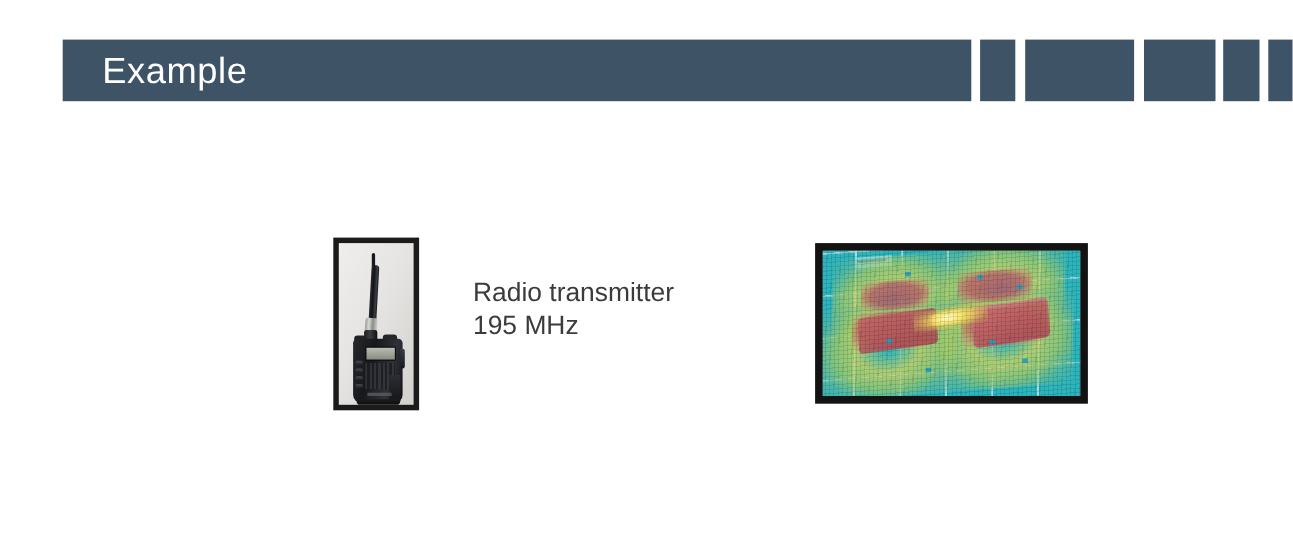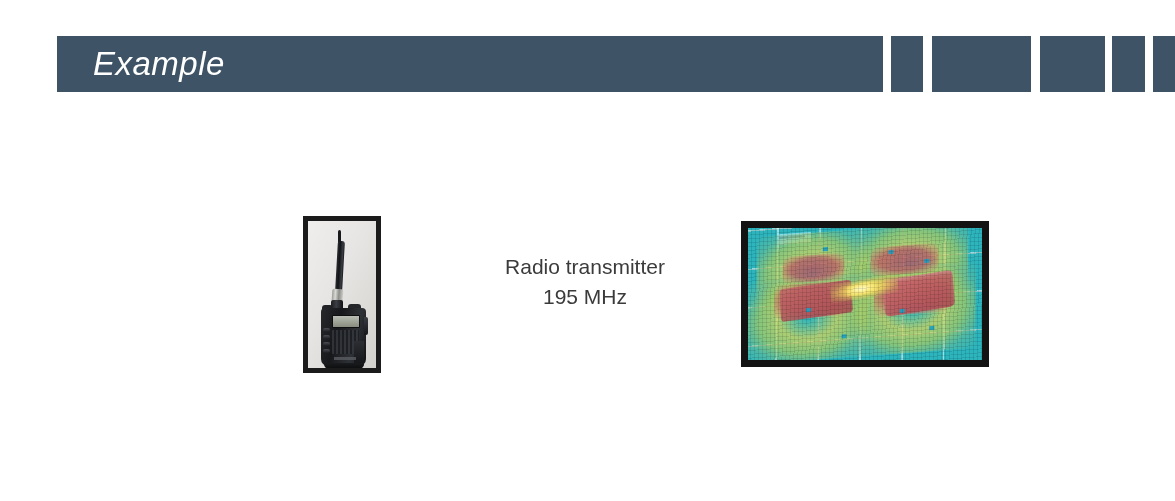--- a/index.html
+++ b/index.html
@@ -25,21 +25,20 @@
     background: #ffffff;
   }
 
   
   .header-band {
     position: absolute;
     left: 57px;
     top: 36px;
     height: 56px;
     width: 1075px;
-    font-style: italic;
   }
   .header-main-bar {
     position: absolute;
     left: 0;
     top: 0;
     width: 826px;
     height: 56px;
     background: #3e5366;
   }
   .header-title {
@@ -65,23 +64,23 @@
   .chip-3 { left: 983px; width: 65px; }
   .chip-4 { left: 1055px; width: 33px; }
   .chip-5 { left: 1096px; width: 25px; }
 
   
   .caption {
     position: absolute;
     left: 430px;
     top: 252px;
     width: 310px;
-    text-align: center;
+    text-align: left;
     color: #3b3b3b;
-    font-size: 21px;
+    font-size: 24px;
     line-height: 30px;
   }
   .caption .line { display: block; white-space: nowrap; }
 
   
   .photo-radio {
     position: absolute;
     left: 303px;
     top: 216px;
     width: 78px;

